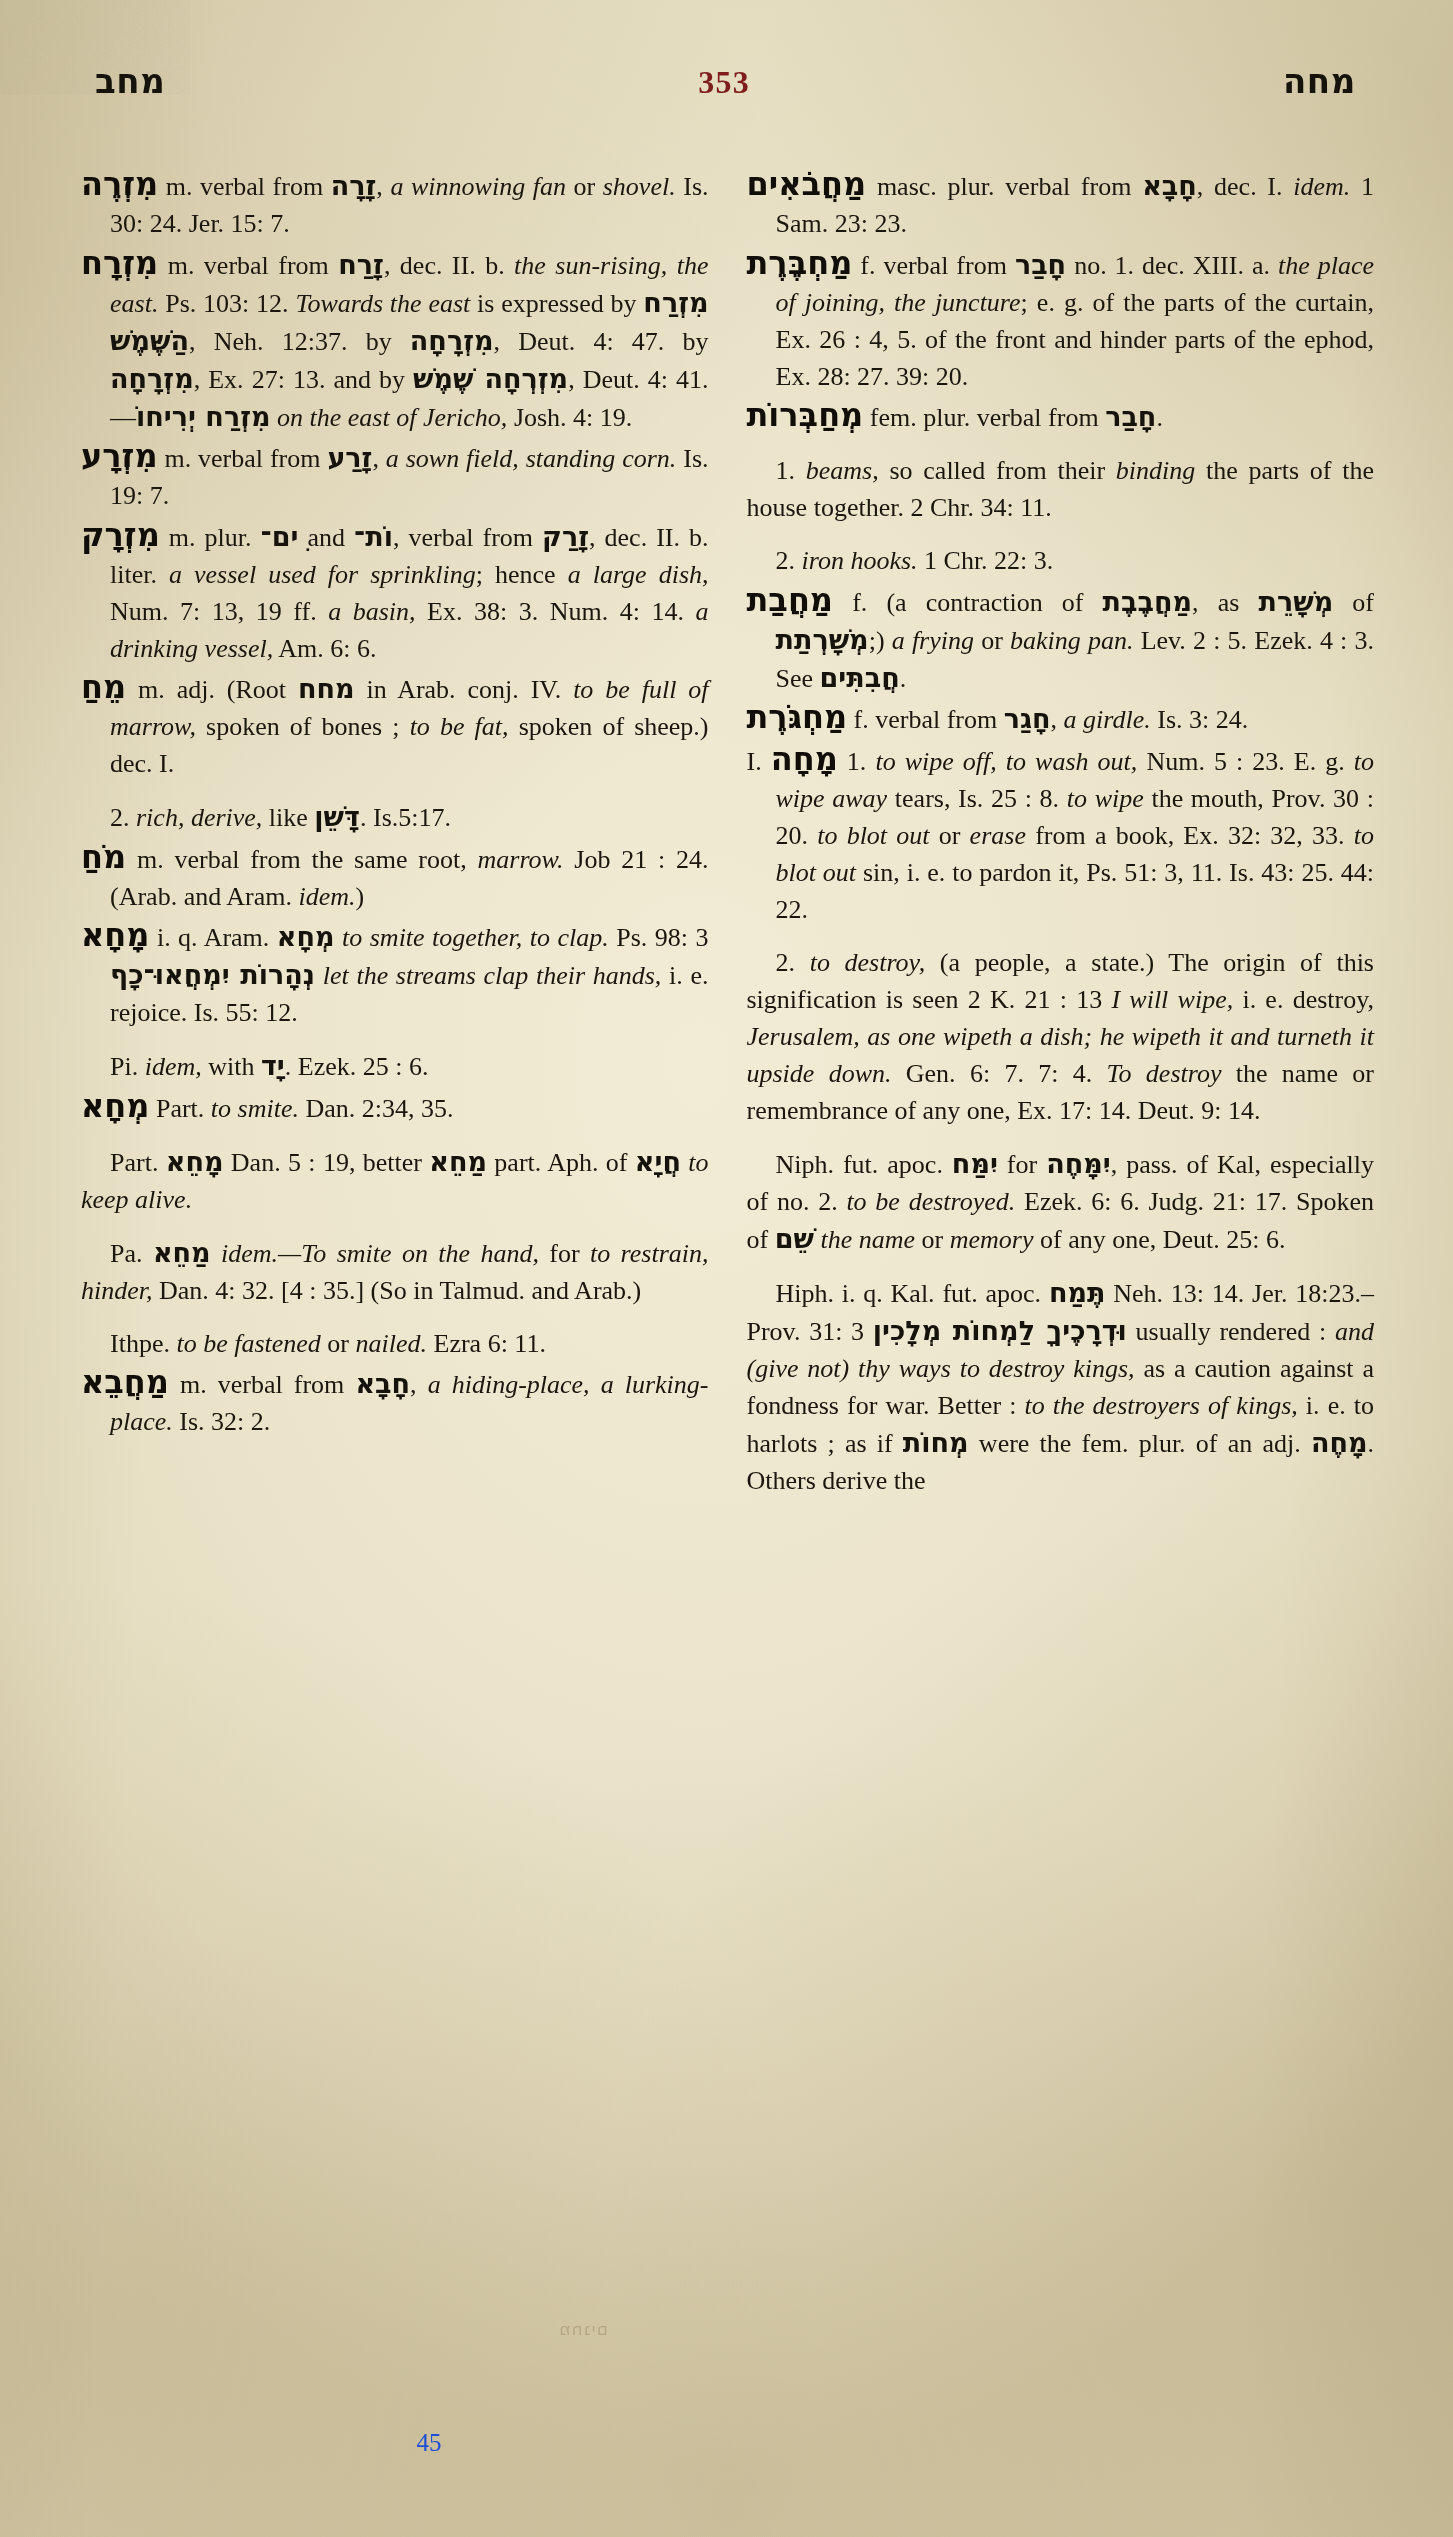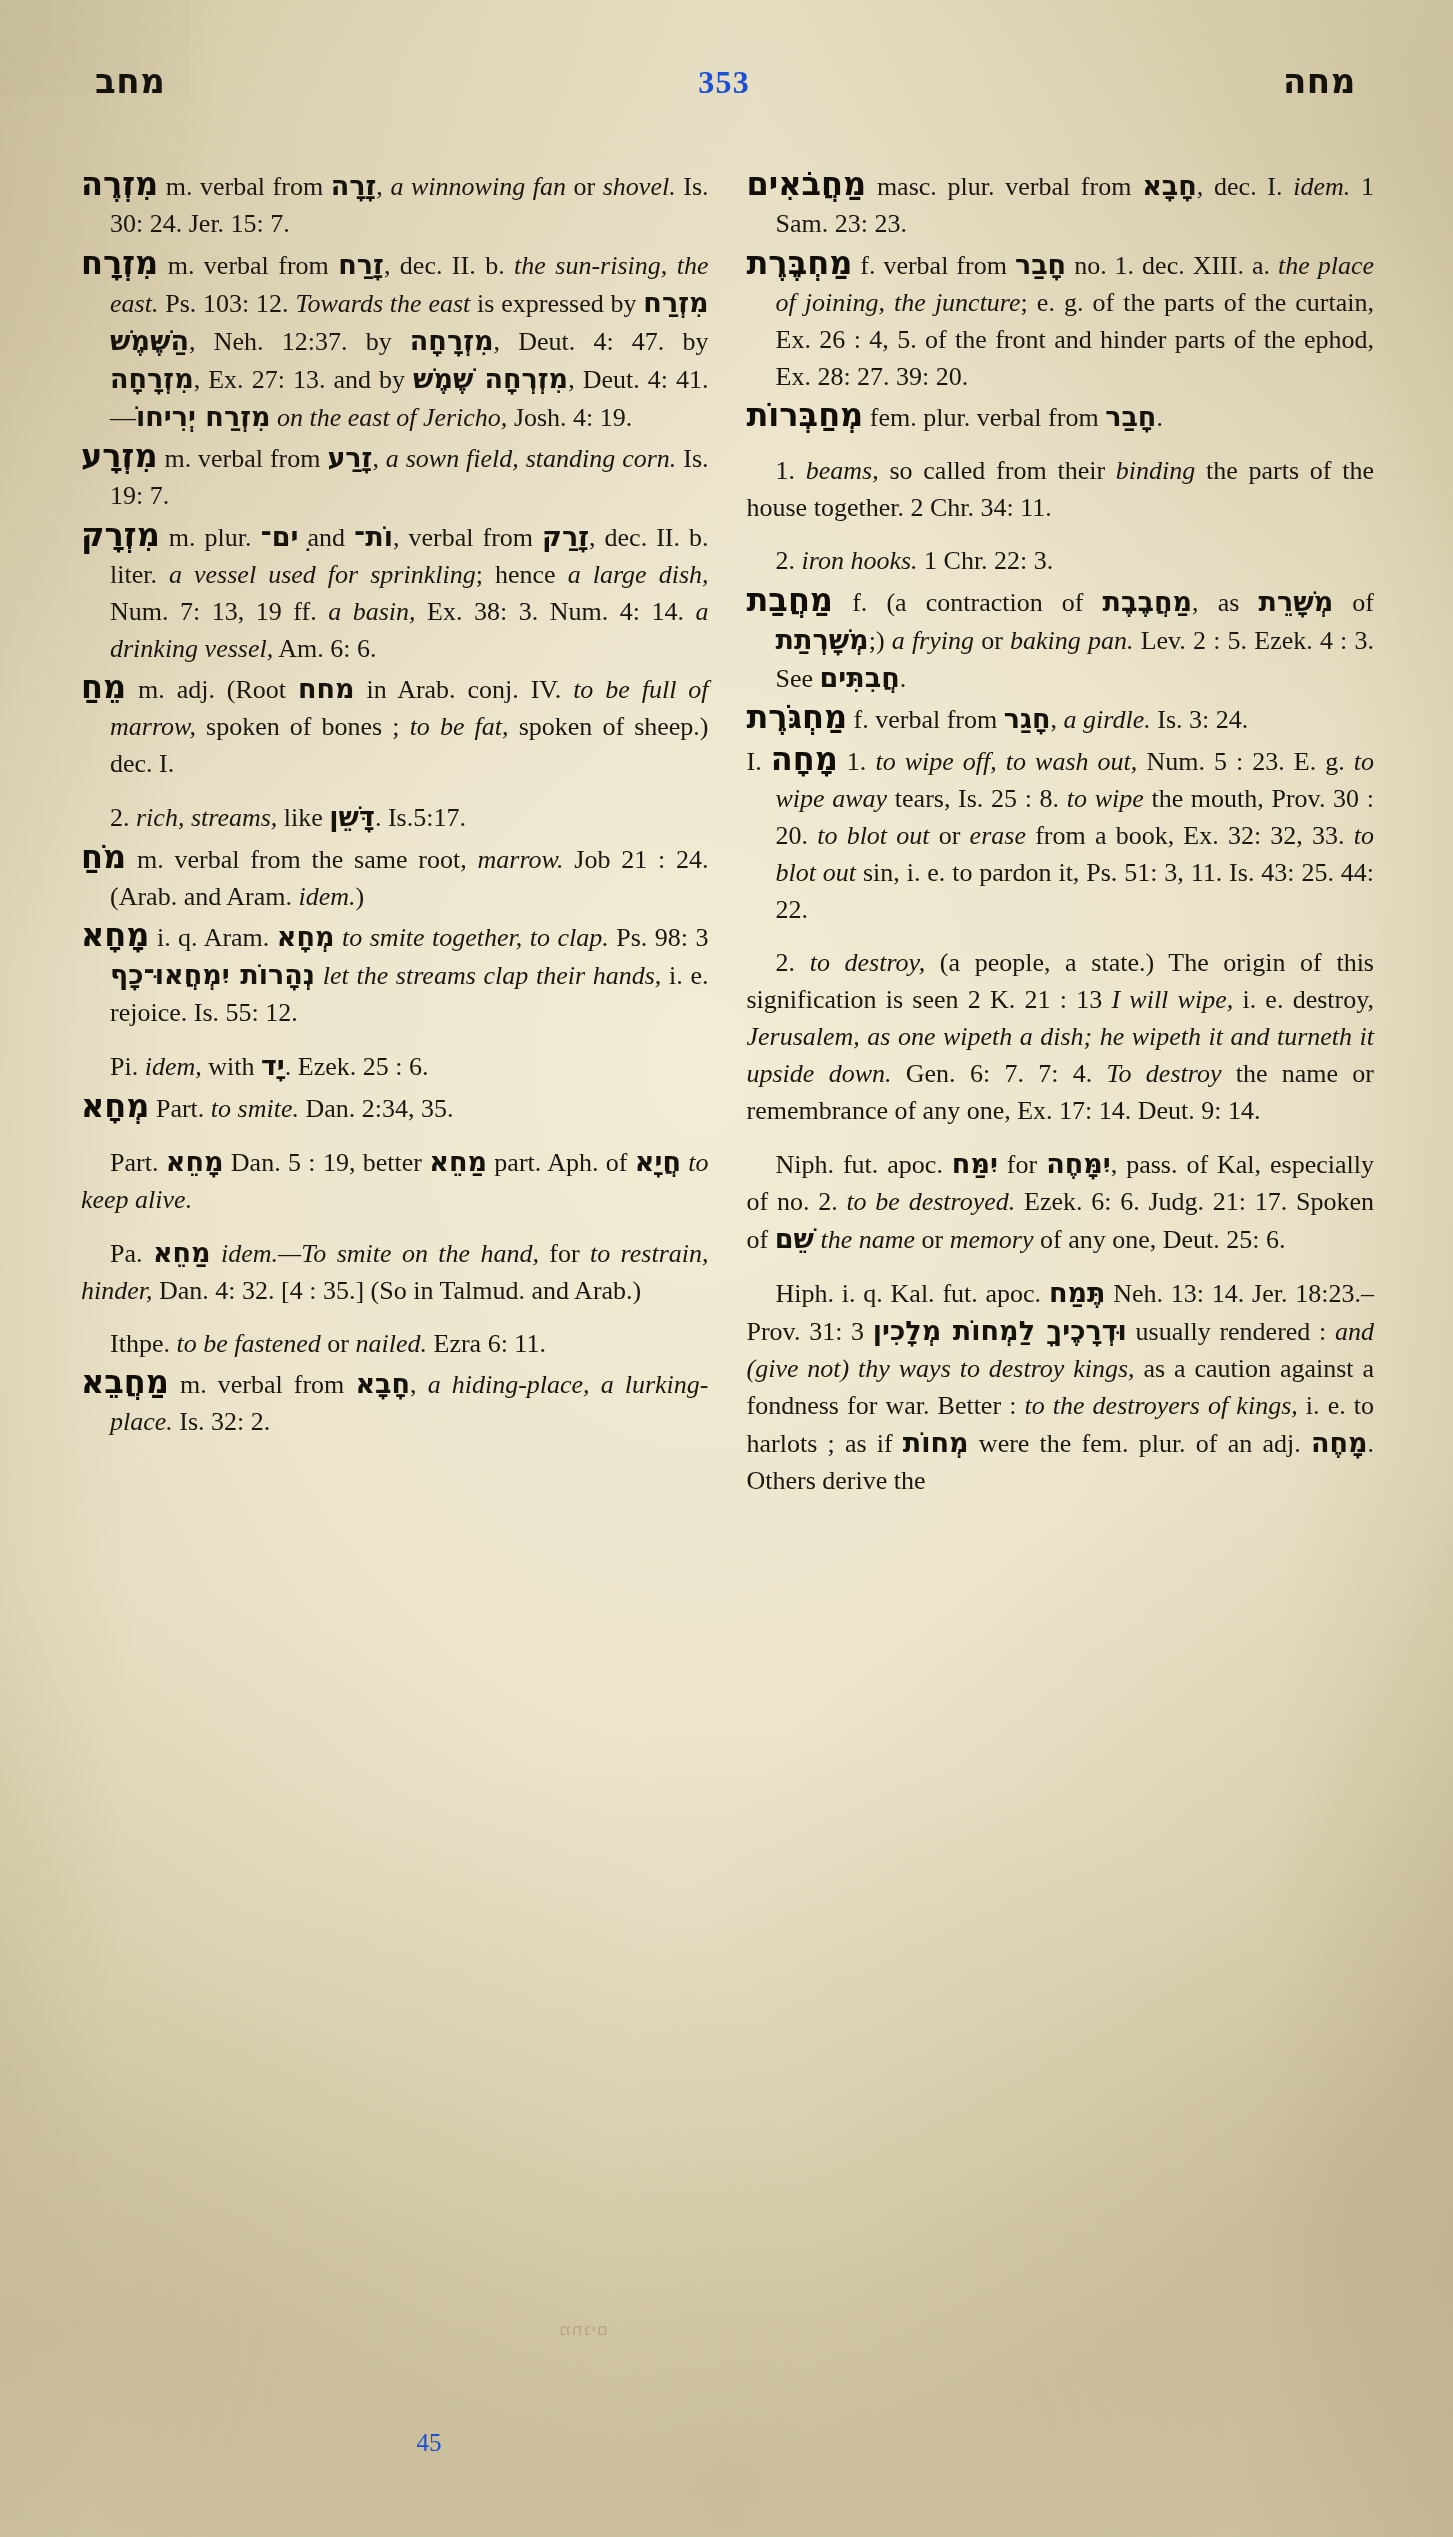--- a/index.html
+++ b/index.html
@@ -39,21 +39,21 @@
   .runhead{
     position:absolute;top:61px;left:95px;width:1261px;
     display:flex;justify-content:space-between;align-items:baseline;
   }
   .rh-heb{
     font-size:34px;font-weight:bold;color:#16120c;
     font-family:"DejaVu Sans","Liberation Sans",sans-serif;
     letter-spacing:0.6px;
   }
   .rh-num{
-    font-size:32px;font-weight:bold;color:#1d4ed8;letter-spacing:1.3px;
+    font-size:32px;font-weight:bold;color:#7f1d1d;letter-spacing:1.3px;
   }
   
   .cols{
     position:absolute;top:166px;left:81px;width:1293px;
     display:flex;gap:38px;
   }
   .col{width:630px;}
   
   .entry{
     margin:0 0 2.5px 0;
@@ -132,21 +132,21 @@
     <span class="rh-heb">מחה</span>
   </div>
 
   <div class="cols">
     <div class="col" id="col-left">
         <p class="entry"><span class="hw">מִזְרֶה</span><span class="rm"> m. verbal from </span><span class="heb">זָרָה</span><span class="rm">, </span><span class="it">a winnowing fan</span><span class="rm"> or </span><span class="it">shovel.</span><span class="rm"> Is. 30: 24. Jer. 15: 7.</span></p>
         <p class="entry"><span class="hw">מִזְרָח</span><span class="rm"> m. verbal from </span><span class="heb">זָרַח</span><span class="rm">, dec. II. b. </span><span class="it">the sun-rising, the east.</span><span class="rm"> Ps. 103: 12. </span><span class="it">Towards the east</span><span class="rm"> is expressed by </span><span class="heb">מִזְרַח הַשֶּׁמֶשׁ</span><span class="rm">, Neh. 12:37. by </span><span class="heb">מִזְרָחָה</span><span class="rm">, Deut. 4: 47. by </span><span class="heb">מִזְרָחָה</span><span class="rm">, Ex. 27: 13. and by </span><span class="heb">מִזְרְחָה שֶׁמֶשׁ</span><span class="rm">, Deut. 4: 41.—</span><span class="heb">מִזְרַח יְרִיחוֹ</span><span class="rm"> </span><span class="it">on the east of Jericho,</span><span class="rm"> Josh. 4: 19.</span></p>
         <p class="entry"><span class="hw">מִזְרָע</span><span class="rm"> m. verbal from </span><span class="heb">זָרַע</span><span class="rm">, </span><span class="it">a sown field, standing corn.</span><span class="rm"> Is. 19: 7.</span></p>
         <p class="entry"><span class="hw">מִזְרָק</span><span class="rm"> m. plur. </span><span class="heb">ִים־</span><span class="rm"> and </span><span class="heb">וֹת־</span><span class="rm">, verbal from </span><span class="heb">זָרַק</span><span class="rm">, dec. II. b. liter. </span><span class="it">a vessel used for sprinkling</span><span class="rm">; hence </span><span class="it">a large dish,</span><span class="rm"> Num. 7: 13, 19 ff. </span><span class="it">a basin,</span><span class="rm"> Ex. 38: 3. Num. 4: 14. </span><span class="it">a drinking vessel,</span><span class="rm"> Am. 6: 6.</span></p>
         <p class="entry"><span class="hw">מֵחַ</span><span class="rm"> m. adj. (Root </span><span class="heb">מחח</span><span class="rm"> in Arab. conj. IV. </span><span class="it">to be full of marrow,</span><span class="rm"> spoken of bones ; </span><span class="it">to be fat,</span><span class="rm"> spoken of sheep.) dec. I.</span></p>
-        <p class="entry sub"><span class="rm">2. </span><span class="it">rich, streams,</span><span class="rm"> like </span><span class="heb">דָּשֵׁן</span><span class="rm">. Is.5:17.</span></p>
+        <p class="entry sub"><span class="rm">2. </span><span class="it">rich, derive,</span><span class="rm"> like </span><span class="heb">דָּשֵׁן</span><span class="rm">. Is.5:17.</span></p>
         <p class="entry"><span class="hw">מֹחַ</span><span class="rm"> m. verbal from the same root, </span><span class="it">marrow.</span><span class="rm"> Job 21 : 24. (Arab. and Aram. </span><span class="it">idem.</span><span class="rm">)</span></p>
         <p class="entry"><span class="hw">מָחָא</span><span class="rm"> i. q. Aram. </span><span class="heb">מְחָא</span><span class="rm"> </span><span class="it">to smite together, to clap.</span><span class="rm"> Ps. 98: 3 </span><span class="heb">נְהָרוֹת יִמְחֲאוּ־כָף</span><span class="rm"> </span><span class="it">let the streams clap their hands,</span><span class="rm"> i. e. rejoice. Is. 55: 12.</span></p>
         <p class="entry sub"><span class="rm">Pi. </span><span class="it">idem,</span><span class="rm"> with </span><span class="heb">יָד</span><span class="rm">. Ezek. 25 : 6.</span></p>
         <p class="entry"><span class="hw">מְחָא</span><span class="rm"> Part. </span><span class="it">to smite.</span><span class="rm"> Dan. 2:34, 35.</span></p>
         <p class="entry sub"><span class="rm">Part. </span><span class="heb">מָחֵא</span><span class="rm"> Dan. 5 : 19, better </span><span class="heb">מַחֵא</span><span class="rm"> part. Aph. of </span><span class="heb">חֲיָא</span><span class="rm"> </span><span class="it">to keep alive.</span></p>
         <p class="entry sub"><span class="rm">Pa. </span><span class="heb">מַחֵא</span><span class="rm"> </span><span class="it">idem.—To smite on the hand,</span><span class="rm"> for </span><span class="it">to restrain, hinder,</span><span class="rm"> Dan. 4: 32. [4 : 35.] (So in Talmud. and Arab.)</span></p>
         <p class="entry sub"><span class="rm">Ithpe. </span><span class="it">to be fastened</span><span class="rm"> or </span><span class="it">nailed.</span><span class="rm"> Ezra 6: 11.</span></p>
         <p class="entry"><span class="hw">מַחֲבֵא</span><span class="rm"> m. verbal from </span><span class="heb">חָבָא</span><span class="rm">, </span><span class="it">a hiding-place, a lurking-place.</span><span class="rm"> Is. 32: 2.</span></p>
       </div>
     <div class="col" id="col-right">

